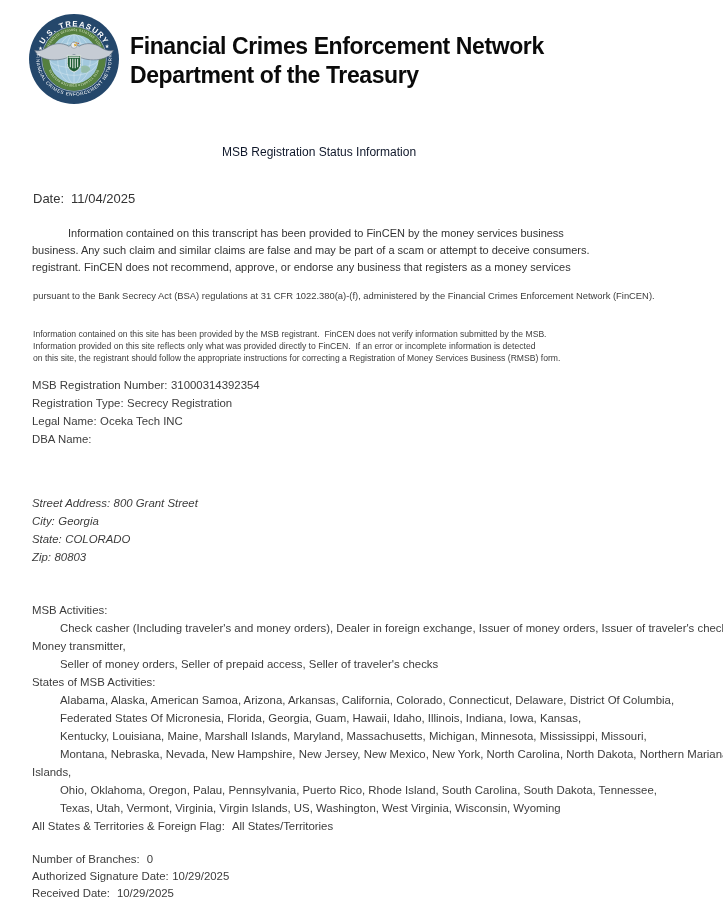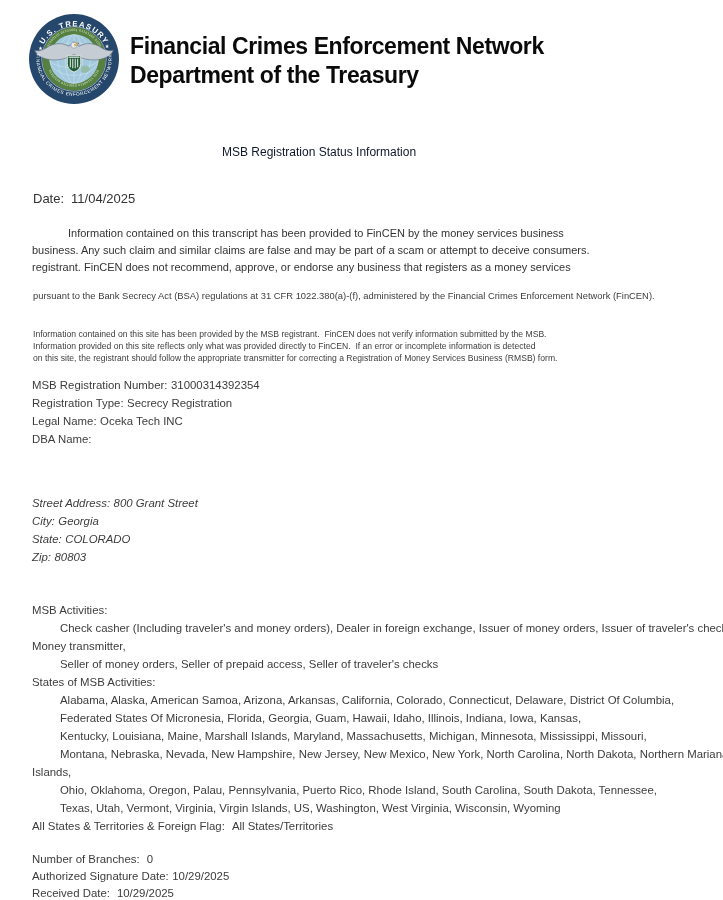--- a/index.html
+++ b/index.html
@@ -109,21 +109,21 @@
     <div class="ln">registrant. FinCEN does not recommend, approve, or endorse any business that registers as a money services</div>
   </div>
 
   <div class="notice1">
     <div class="ln">pursuant to the Bank Secrecy Act (BSA) regulations at 31 CFR 1022.380(a)-(f), administered by the Financial Crimes Enforcement Network (FinCEN).</div>
   </div>
 
   <div class="notice2">
     <div class="ln">Information contained on this site has been provided by the MSB registrant.  FinCEN does not verify information submitted by the MSB.</div>
     <div class="ln">Information provided on this site reflects only what was provided directly to FinCEN.  If an error or incomplete information is detected</div>
-    <div class="ln">on this site, the registrant should follow the appropriate transmitter for correcting a Registration of Money Services Business (RMSB) form.</div>
+    <div class="ln">on this site, the registrant should follow the appropriate instructions for correcting a Registration of Money Services Business (RMSB) form.</div>
   </div>
 
   <div class="block reg">
     <div class="row">
       <span class="lbl">MSB Registration Number:</span><span class="val">31000314392354</span>
     </div>
     <div class="row">
       <span class="lbl">Registration Type:</span><span class="val">Secrecy Registration</span>
     </div>
     <div class="row">

